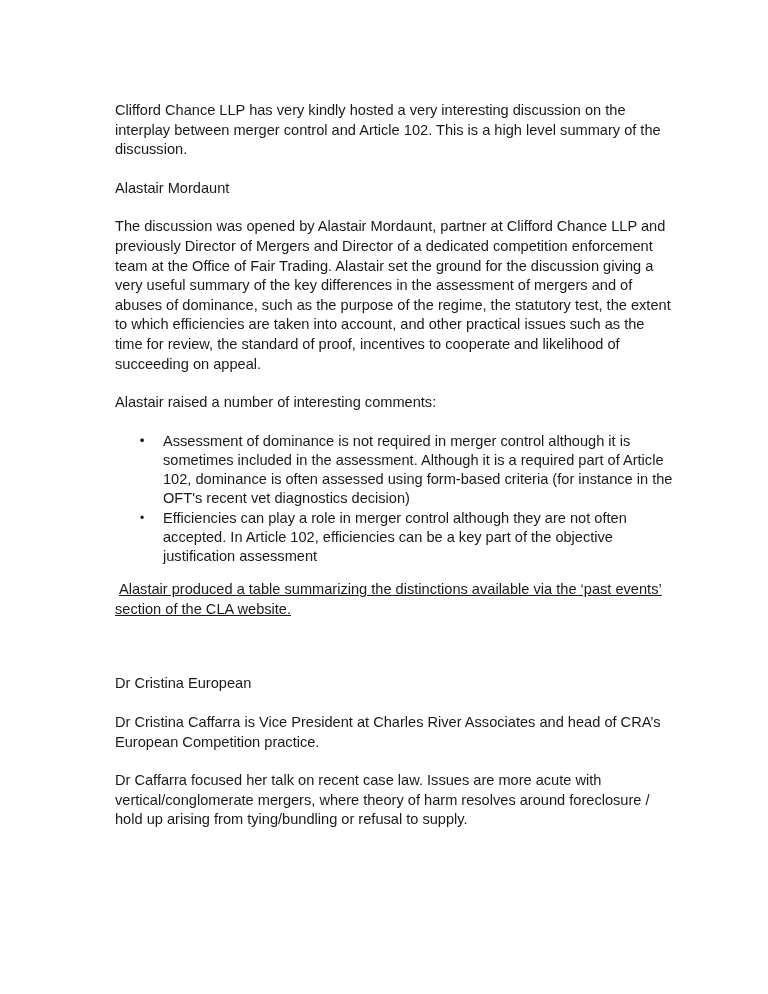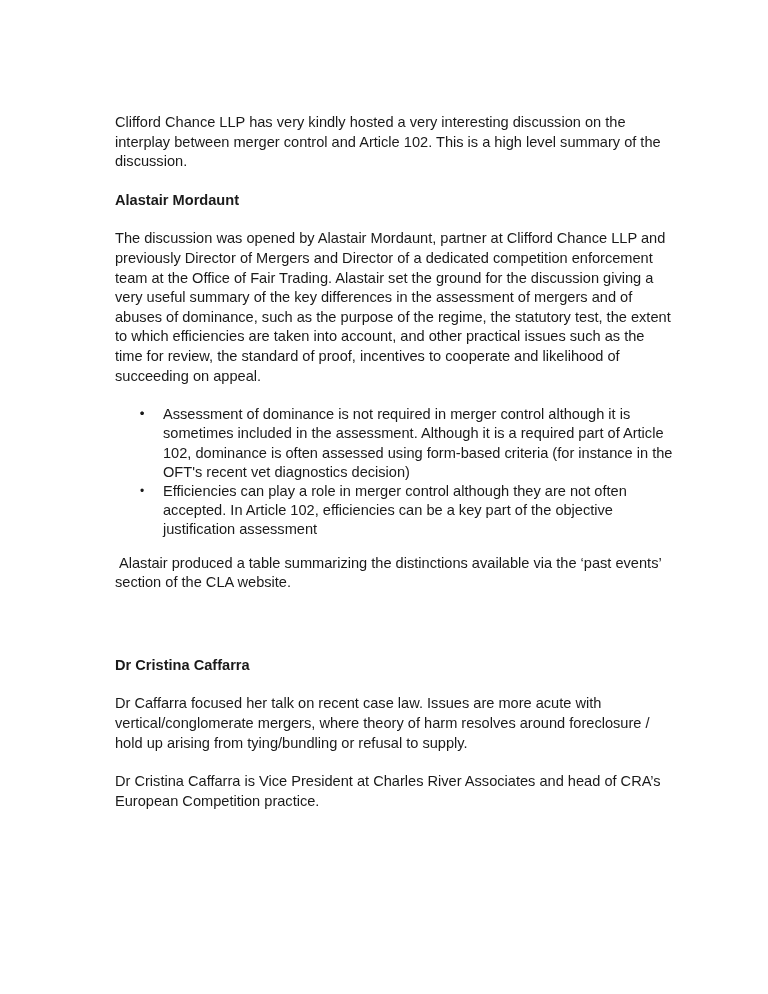--- a/index.html
+++ b/index.html
@@ -17,82 +17,84 @@
   }
   .page {
     position: absolute;
     left: 115px;
     top: 101px;
     width: 560px;
     font-size: 14.6px;
     line-height: 19.6px;
   }
   p {
-    margin: 12px 0 19px 0;
+    margin: 0 0 19px 0;
   }
   .heading {
-    font-weight: bold;
-    margin: 8px 0 19px 0;
+    font-weight: normal;
+    margin: 0 0 19px 0;
   }
   ul {
     list-style: none;
     margin: 0 0 14px 0;
     padding: 0;
   }
   ul li {
     position: relative;
     padding-left: 48px;
     line-height: 19.2px;
   }
   ul li .bullet {
     position: absolute;
     left: 25px;
     top: 0;
     font-size: 12px;
   }
   .indent-first {
     text-indent: 4px;
+    text-decoration: underline;
   }
   .spacer-large {
     height: 36px;
   }
   .tight {
     line-height: 19.6px;
   }
 </style>
 </head>
 <body>
 
 <div class="page">
 
   <p>Clifford Chance LLP has very kindly hosted a very interesting discussion on the interplay between merger control and Article 102. This is a high level summary of the discussion.</p>
 
   <div class="heading">Alastair Mordaunt</div>
 
   <p>The discussion was opened by Alastair Mordaunt, partner at Clifford Chance LLP and previously Director of Mergers and Director of a dedicated competition enforcement team at the Office of Fair Trading. Alastair set the ground for the discussion giving a very useful summary of the key differences in the assessment of mergers and of abuses of dominance, such as the purpose of the regime, the statutory test, the extent to which efficiencies are taken into account, and other practical issues such as the time for review, the standard of proof, incentives to cooperate and likelihood of succeeding on appeal.</p>
 
+  <p>Alastair raised a number of interesting comments:</p>
 
   <ul>
     <li>
       <span class="bullet">•</span>
     </li>
     <li>
       <span class="bullet">•</span>
       <span>Assessment of dominance is not required in merger control although it is sometimes included in the assessment.  Although it is a required part of Article 102, dominance is often assessed using form-based criteria (for instance in the OFT's recent vet diagnostics decision)</span>
     </li>
     <li>
       <span class="bullet">•</span>
       <span>Efficiencies can play a role in merger control although they are not often accepted. In Article 102, efficiencies can be a key part of the objective justification assessment</span>
     </li>
   </ul>
 
   <p class="indent-first">Alastair produced a table summarizing the distinctions available via the ‘past events’ section of the CLA website.</p>
 
   <div class="spacer-large"></div>
 
-  <div class="heading">Dr Cristina Caffarra</div>
+  <div class="heading">Dr Cristina European</div>
+
+  <p class="tight">Dr Cristina Caffarra is Vice President at Charles River Associates and head of CRA’s European Competition practice.</p>
 
   <p class="tight">Dr Caffarra focused her talk on recent case law. Issues are more acute with vertical/conglomerate mergers, where theory of harm resolves around foreclosure / hold up arising from tying/bundling or refusal to supply.</p>
-
-  <p class="tight">Dr Cristina Caffarra is Vice President at Charles River Associates and head of CRA’s European Competition practice.</p>
 
 
 </div>
 
 </body></html>

